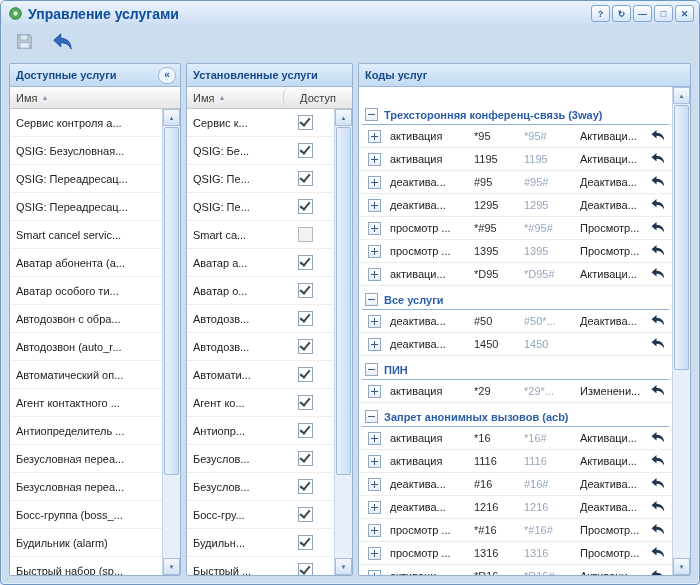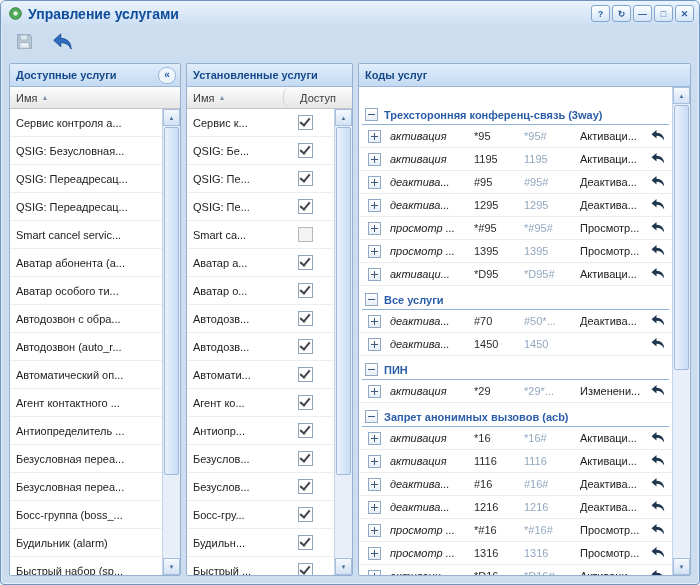--- a/index.html
+++ b/index.html
@@ -112,21 +112,21 @@
   }
   .minusbox::before,.plusbox::before {
     content:""; position:absolute; left:2px; right:2px; top:5px; height:1px; background:#3c5a7d;
   }
   .plusbox::after {
     content:""; position:absolute; top:2px; bottom:2px; left:5px; width:1px; background:#3c5a7d;
   }
 
   .crow { height:22px; display:flex; align-items:center; border-bottom:1px solid #ececec; padding-left:9px; cursor:pointer; }
   .crow .plusbox { margin-right:9px; }
-  .cname  { width:84px; flex:none; overflow:hidden; white-space:nowrap; color:#222;font-style:italic; }
+  .cname  { width:84px; flex:none; overflow:hidden; white-space:nowrap; color:#222; }
   .ccode1 { width:50px; flex:none; overflow:hidden; white-space:nowrap; color:#2b2b2b; }
   .ccode2 { width:56px; flex:none; overflow:hidden; white-space:nowrap; color:#93a7bf; }
   .cdesc  { flex:1; overflow:hidden; white-space:nowrap; color:#222; }
   .cundo  { width:28px; flex:none; display:flex; justify-content:center; cursor:pointer; }
 </style>
 </head>
 <body>
 
 <div class="window">
 
@@ -471,21 +471,21 @@
   </div>
             <div class="group">
     <div class="ghead">
       <span class="minusbox"></span>
       <span class="gtitle">Все услуги</span>
     </div>
     <div class="grows">
                 <div class="crow">
     <span class="plusbox"></span>
     <span class="cname">деактива...</span>
-    <span class="ccode1">#70</span>
+    <span class="ccode1">#50</span>
     <span class="ccode2">#50*...</span>
     <span class="cdesc">Деактива...</span>
     <span class="cundo">
       <svg width="14" height="12" viewBox="0 0 14 12">
         <path d="M5.5 0 L0.5 4.3 L5.5 8.6 L5.5 5.8 C9 5.8 11.5 7.3 13.2 10.6 C13.2 5.5 10 3 5.5 2.8 Z" fill="#203650"></path>
       </svg>
     </span>
   </div>
                 <div class="crow">
     <span class="plusbox"></span>

